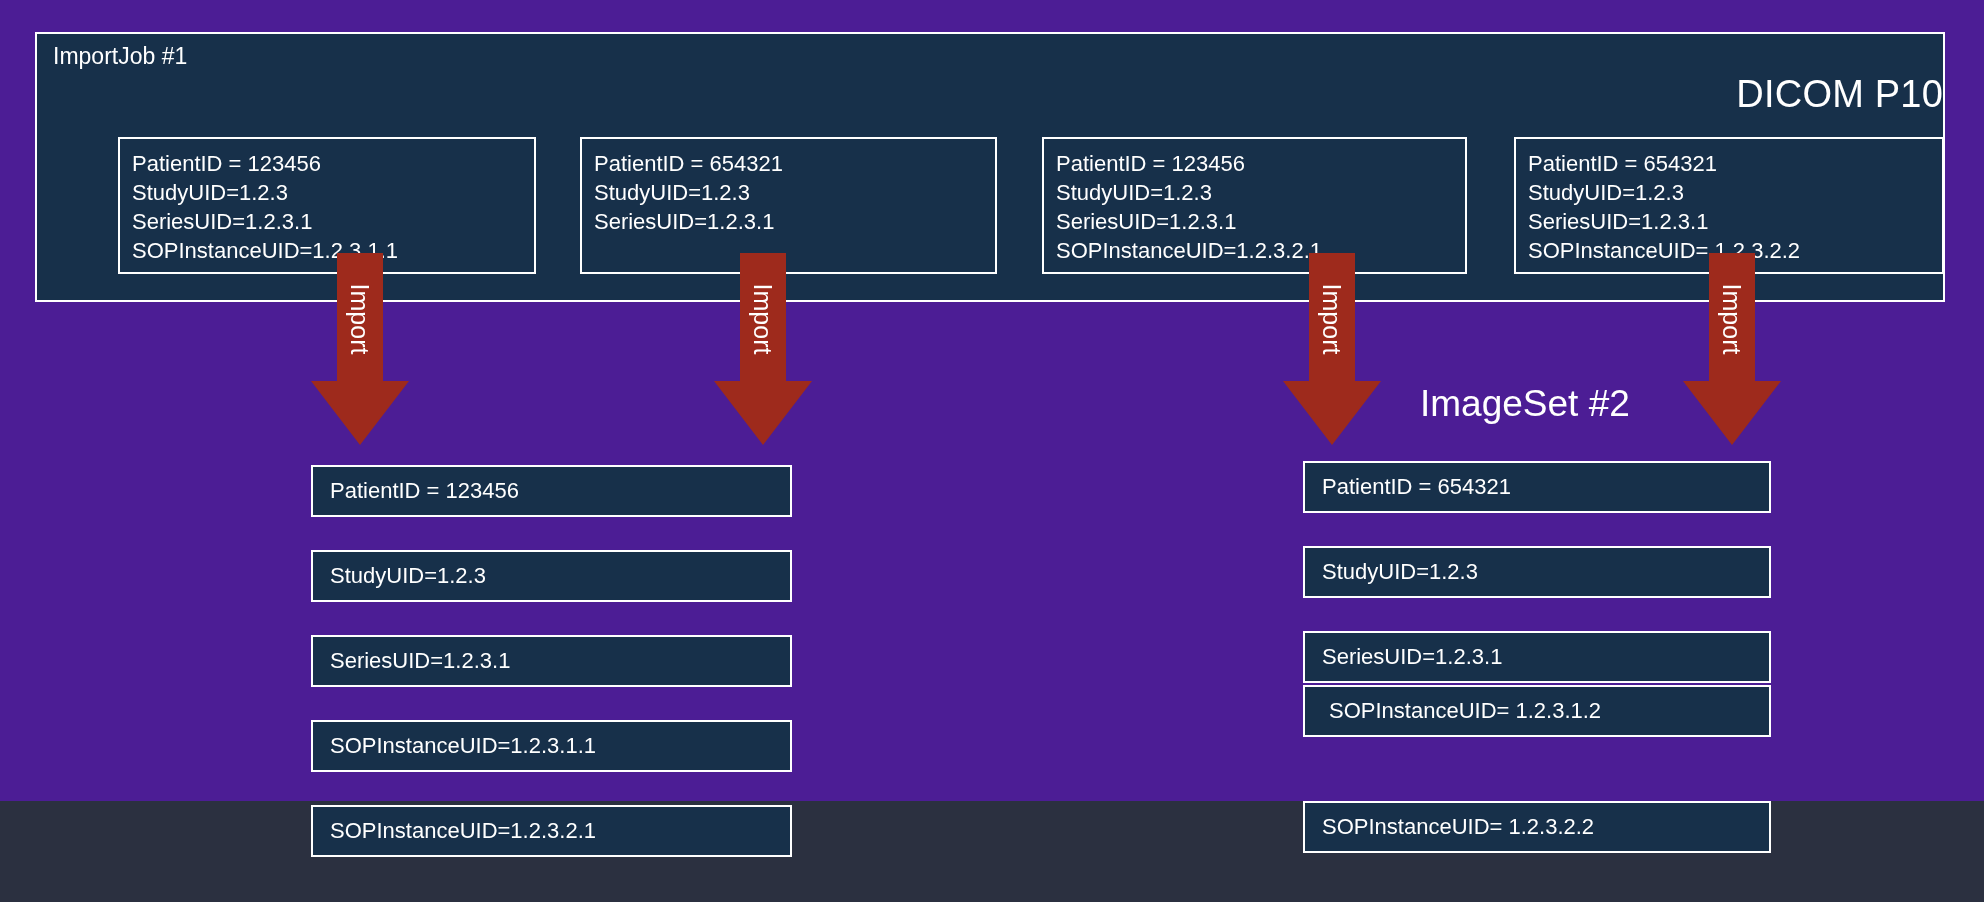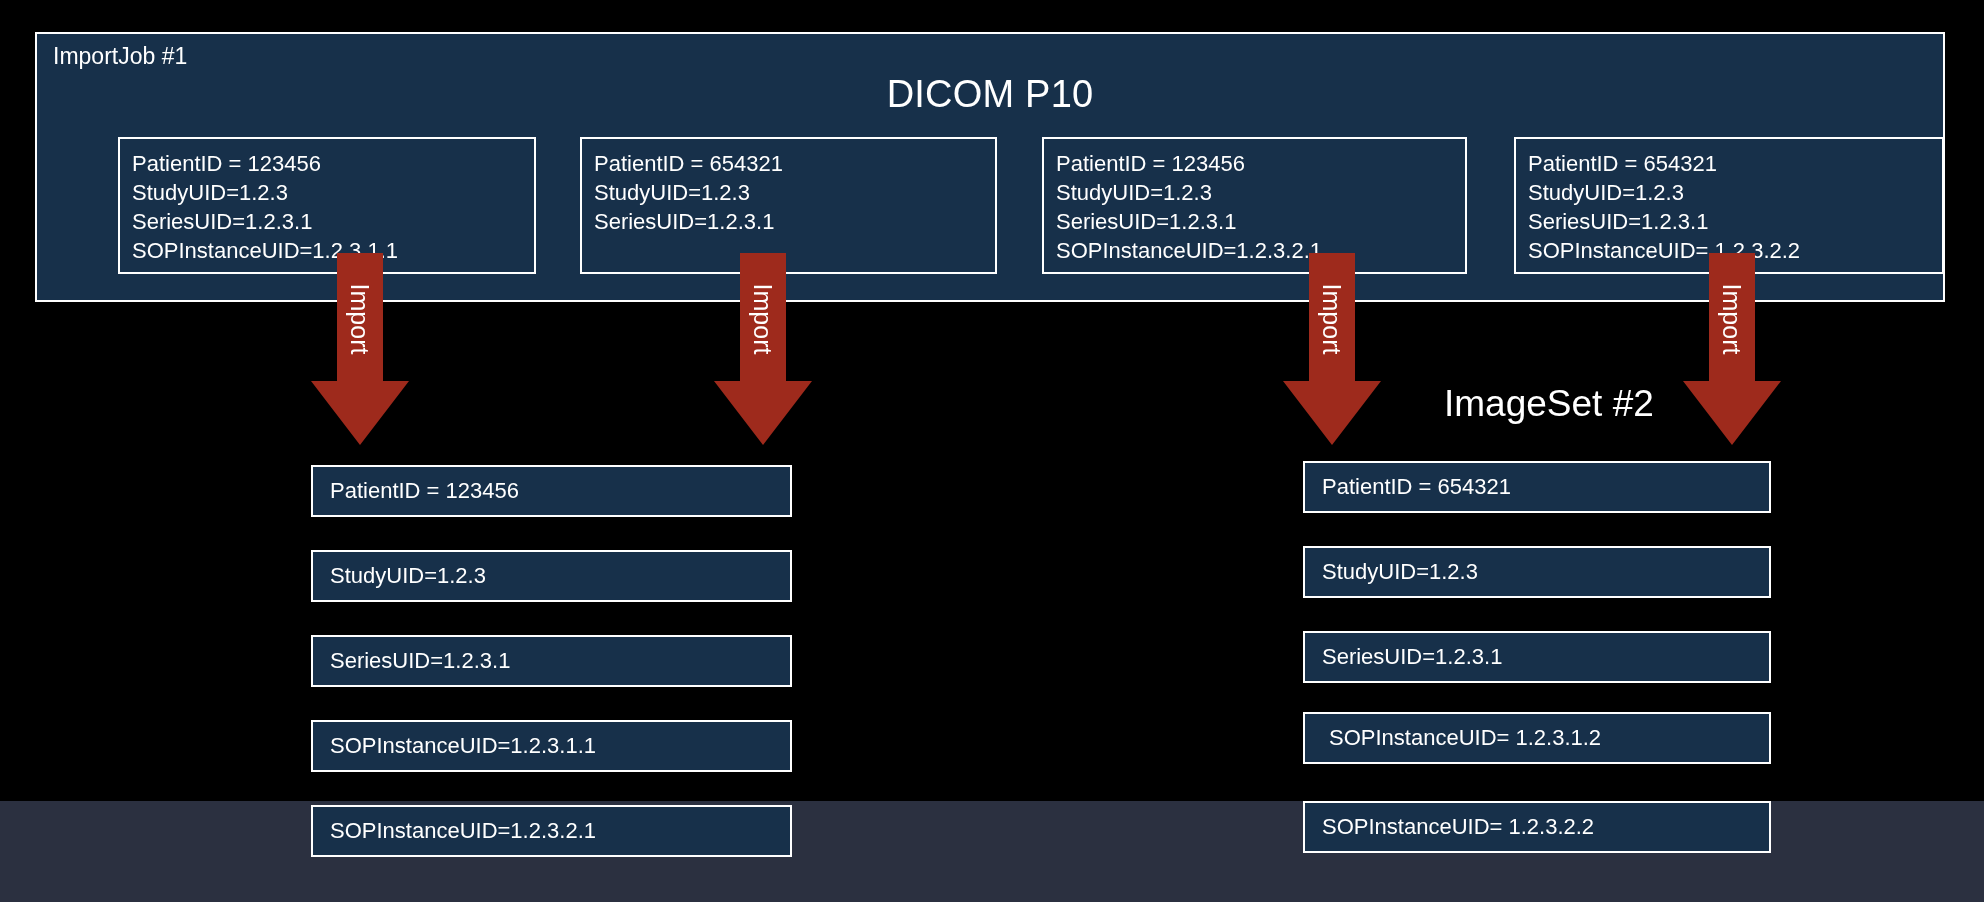--- a/index.html
+++ b/index.html
@@ -15,21 +15,21 @@
     font-family: "Liberation Sans", sans-serif;
     color: #ffffff;
     position: relative;
   }
 
   #canvas {
     position: absolute;
     left: 0; top: 0;
     width: 1984px;
     height: 801px;
-    background: #000000;
+    background: #4c1d95;
   }
 
   
   .importjob-panel {
     position: absolute;
     left: 35px;
     top: 32px;
     width: 1910px;
     height: 270px;
     box-sizing: border-box;
@@ -45,21 +45,21 @@
     line-height: 28px;
     color: #ffffff;
     white-space: nowrap;
   }
 
   .dicom-title {
     position: absolute;
     left: 0;
     right: 0;
     top: 38px;
-    text-align: center;
+    text-align: right;
     font-size: 38px;
     line-height: 44px;
     color: #ffffff;
     letter-spacing: 0.2px;
   }
 
   
   .p10-card {
     position: absolute;
     box-sizing: border-box;
@@ -125,21 +125,21 @@
   
   .imageset-title {
     position: absolute;
     top: 382px;
     font-size: 37px;
     line-height: 44px;
     color: #ffffff;
     white-space: nowrap;
   }
   .imageset-title.t1 { left: 428px; }
-  .imageset-title.t2 { left: 1420px; margin-left: 24px; }
+  .imageset-title.t2 { left: 1420px; }
 
   
   .attr-row {
     position: absolute;
     box-sizing: border-box;
     background: #17304a;
     border: 2px solid #ffffff;
     height: 52px;
     display: flex;
     align-items: center;
@@ -157,21 +157,21 @@
 
   .r0 { top: 465px; }
   .r1 { top: 550px; }
   .r2 { top: 635px; }
   .r3 { top: 720px; }
   .r4 { top: 805px; }
 
   .col-right.r0 { top: 461px; }
   .col-right.r1 { top: 546px; }
   .col-right.r2 { top: 631px; }
-  .col-right.r3 { top: 712px; padding-left: 24px; }
+  .col-right.r3 { top: 685px; padding-left: 24px; }
   .col-right.r4 { top: 801px; }
 </style>
 </head>
 <body>
 
 <div id="canvas">
 
   <div class="importjob-panel">
 
     <div class="importjob-title">ImportJob #1</div>

